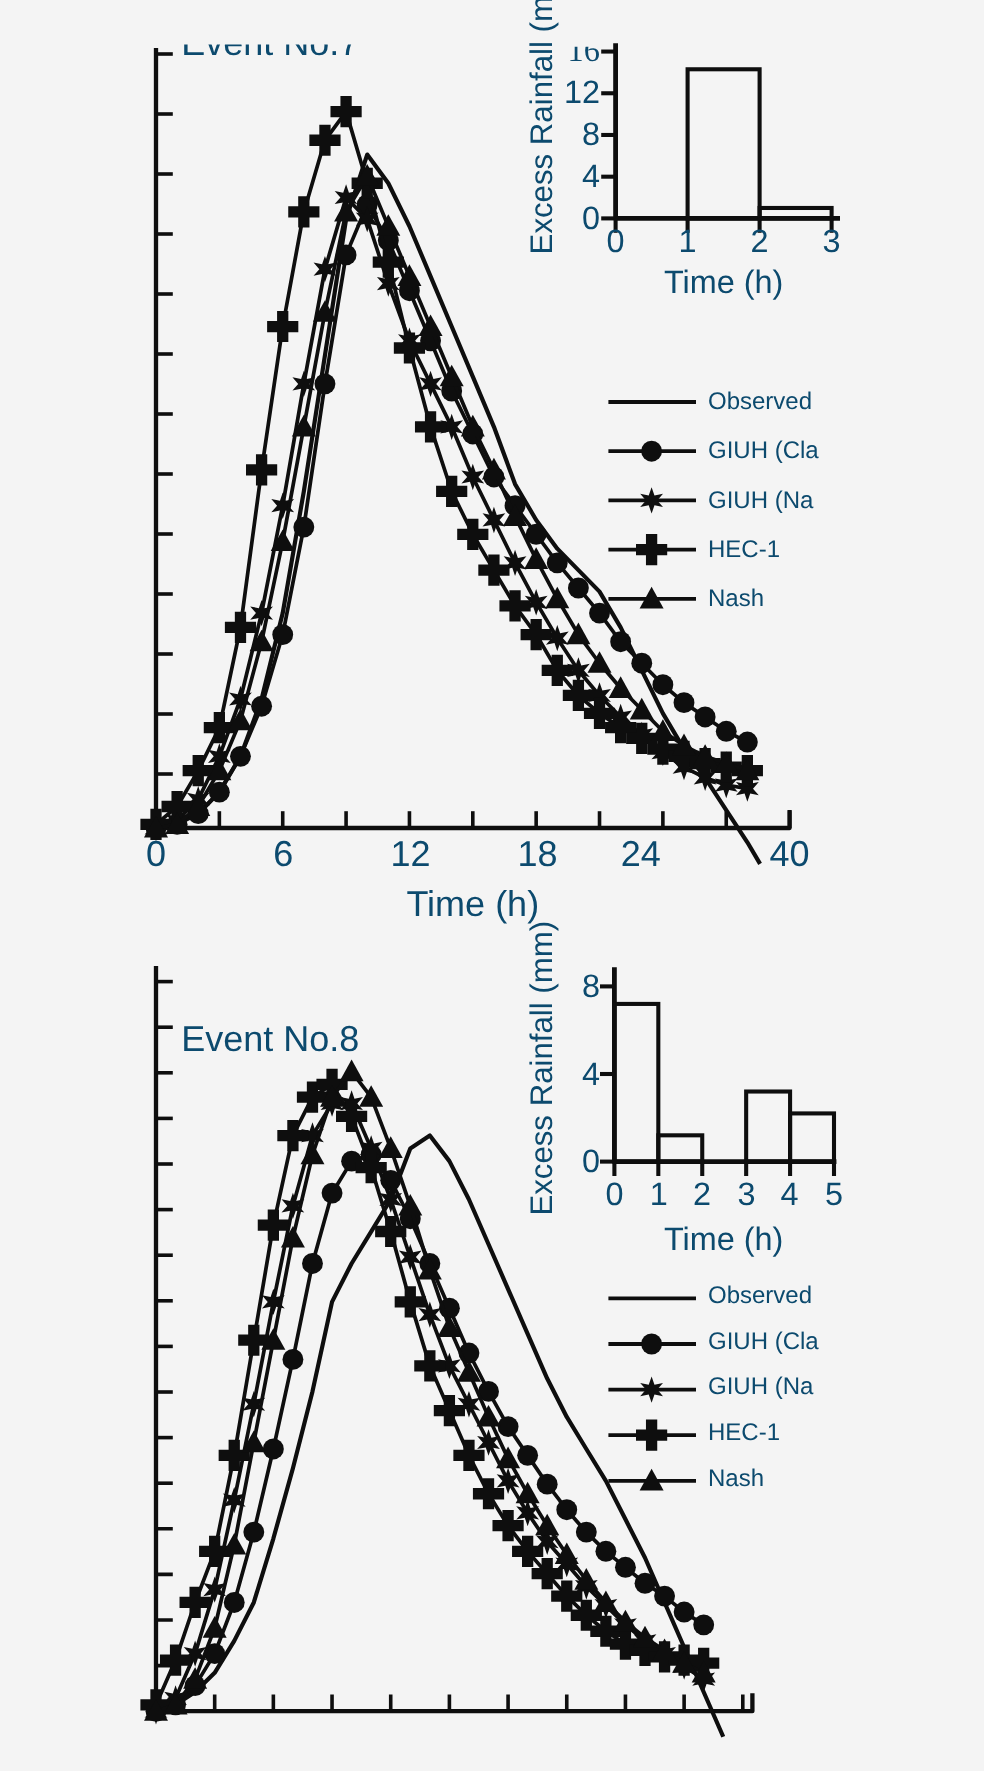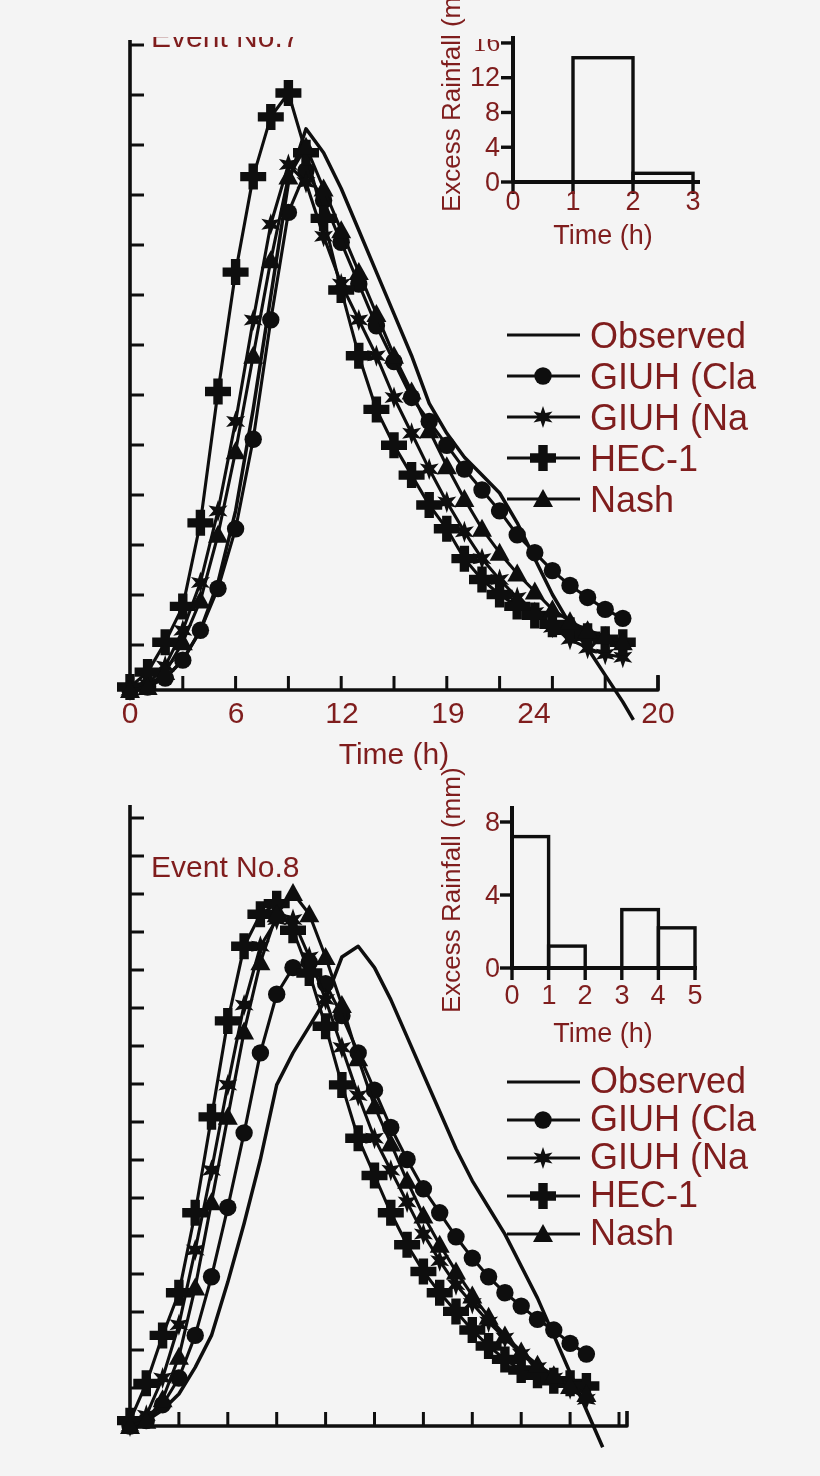--- a/index.html
+++ b/index.html
@@ -1,22 +1,22 @@
 <!DOCTYPE html>
 <html><head>
 <meta charset="utf-8">
 <style>
   html,body{margin:0;padding:0;}
   .fig{position:relative;width:820px;height:1476px;overflow:hidden;
-       font-family:"Liberation Sans", sans-serif;color:#7f1d1d;}
+       font-family:"Liberation Sans", sans-serif;color:#0c4a6e;}
   .abs{position:absolute;}
   .ct{text-align:center;}
   .rt{text-align:right;}
   .t30{font-size:30px;line-height:30px;white-space:nowrap;}
-  .t29{font-size:36px;line-height:29px;white-space:nowrap;}
+  .t29{font-size:20px;line-height:29px;white-space:nowrap;}
   .t27{font-size:27px;line-height:27px;white-space:nowrap;}
   .t26{font-size:26px;line-height:26px;white-space:nowrap;}
   .clip{overflow:hidden;}
   .rot{transform:rotate(-90deg);transform-origin:0 0;}
   svg{position:absolute;left:0;top:0;}
 </style>
 </head>
 <body>
 
 <div class="fig" id="fig" style="background: rgb(244, 244, 244);">
@@ -362,23 +362,23 @@
       <path d="M543 1224L553 1242L533 1242z" fill="#0e0e0e"></path>
     </svg>
 
   <div class="abs clip" style="left:151px;top:37px;width:230px;height:16px;">
     <div class="t30" style="margin-top:-15px;">Event No.7</div>
   </div>
 
   <div class="abs ct t30" style="left:90px;top:698px;width:80px;">0</div>
   <div class="abs ct t30" style="left:196px;top:698px;width:80px;">6</div>
   <div class="abs ct t30" style="left:302px;top:698px;width:80px;">12</div>
-  <div class="abs ct t30" style="left:408px;top:698px;width:80px;">19</div>
+  <div class="abs ct t30" style="left:408px;top:698px;width:80px;">18</div>
   <div class="abs ct t30" style="left:494px;top:698px;width:80px;">24</div>
-  <div class="abs ct t30" style="left:618px;top:698px;width:80px;">20</div>
+  <div class="abs ct t30" style="left:618px;top:698px;width:80px;">40</div>
   <div class="abs ct t30" style="left:314px;top:739px;width:160px;">Time (h)</div>
 
   <div class="abs rot t26" style="left:438px;top:212px;width:250px;">Excess Rainfall (mm</div>
   <div class="abs clip" style="left:440px;top:39px;width:60px;height:15px;">
     <div class="rt t27" style="margin-top:-10px;font-family:Liberation Serif, serif;">16</div>
   </div>
   <div class="abs rt t27" style="left:440px;top:64px;width:60px;">12</div>
   <div class="abs rt t27" style="left:440px;top:99px;width:60px;">8</div>
   <div class="abs rt t27" style="left:440px;top:134px;width:60px;">4</div>
   <div class="abs rt t27" style="left:440px;top:169px;width:60px;">0</div>

